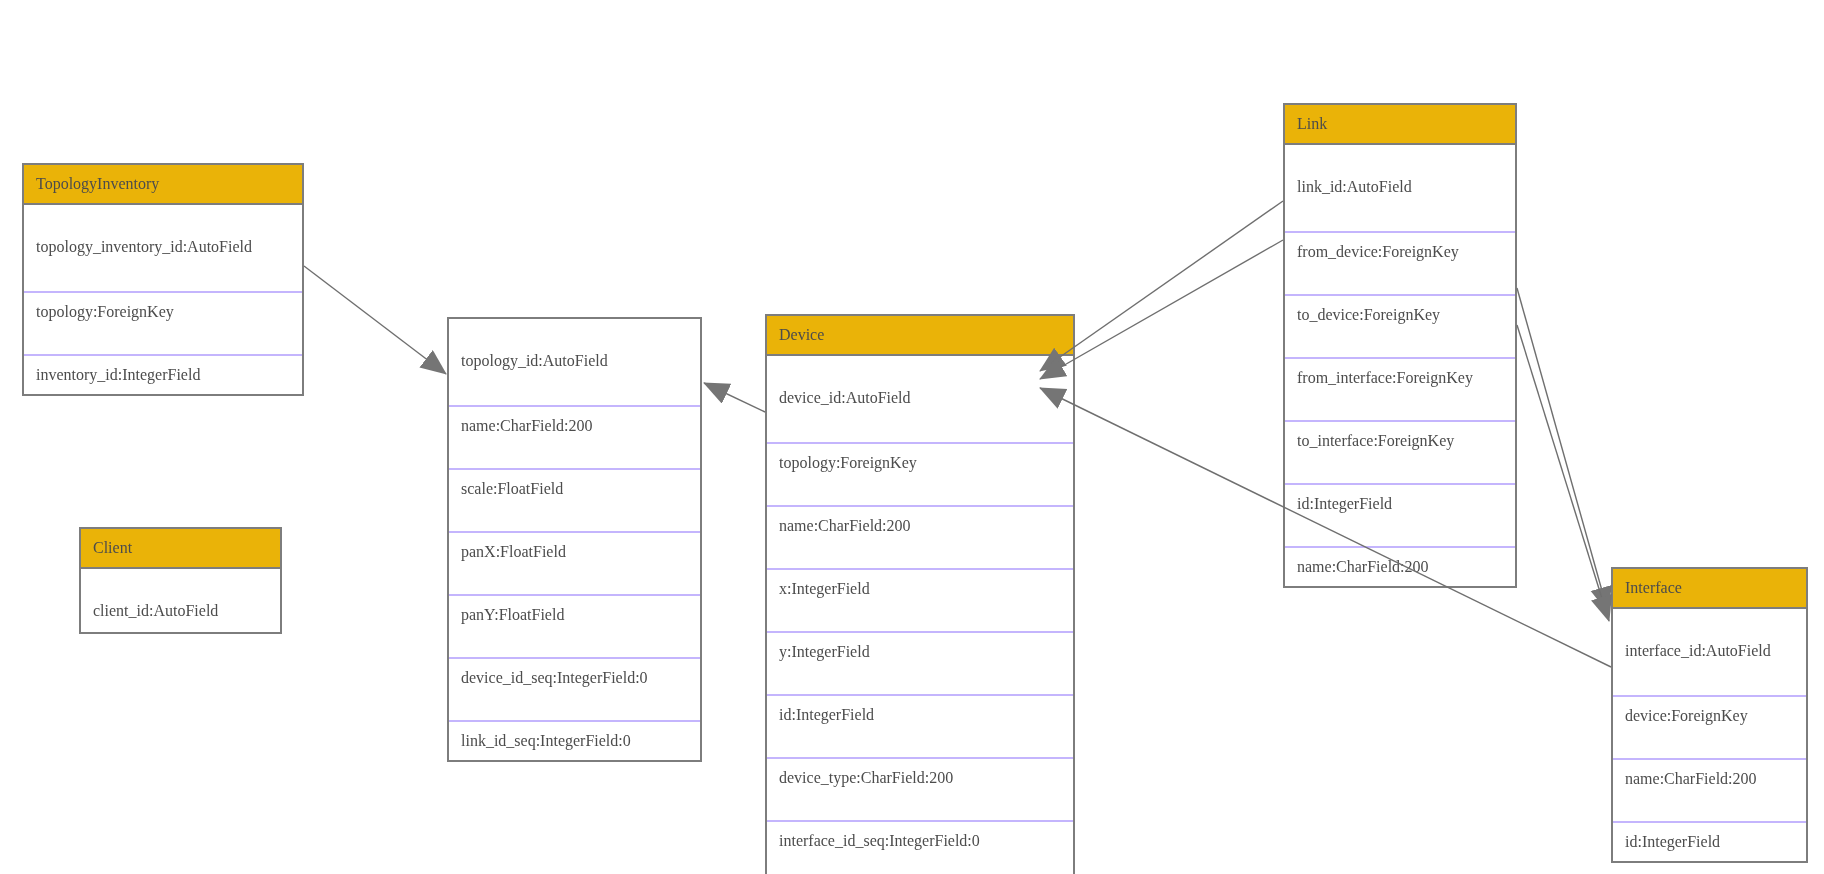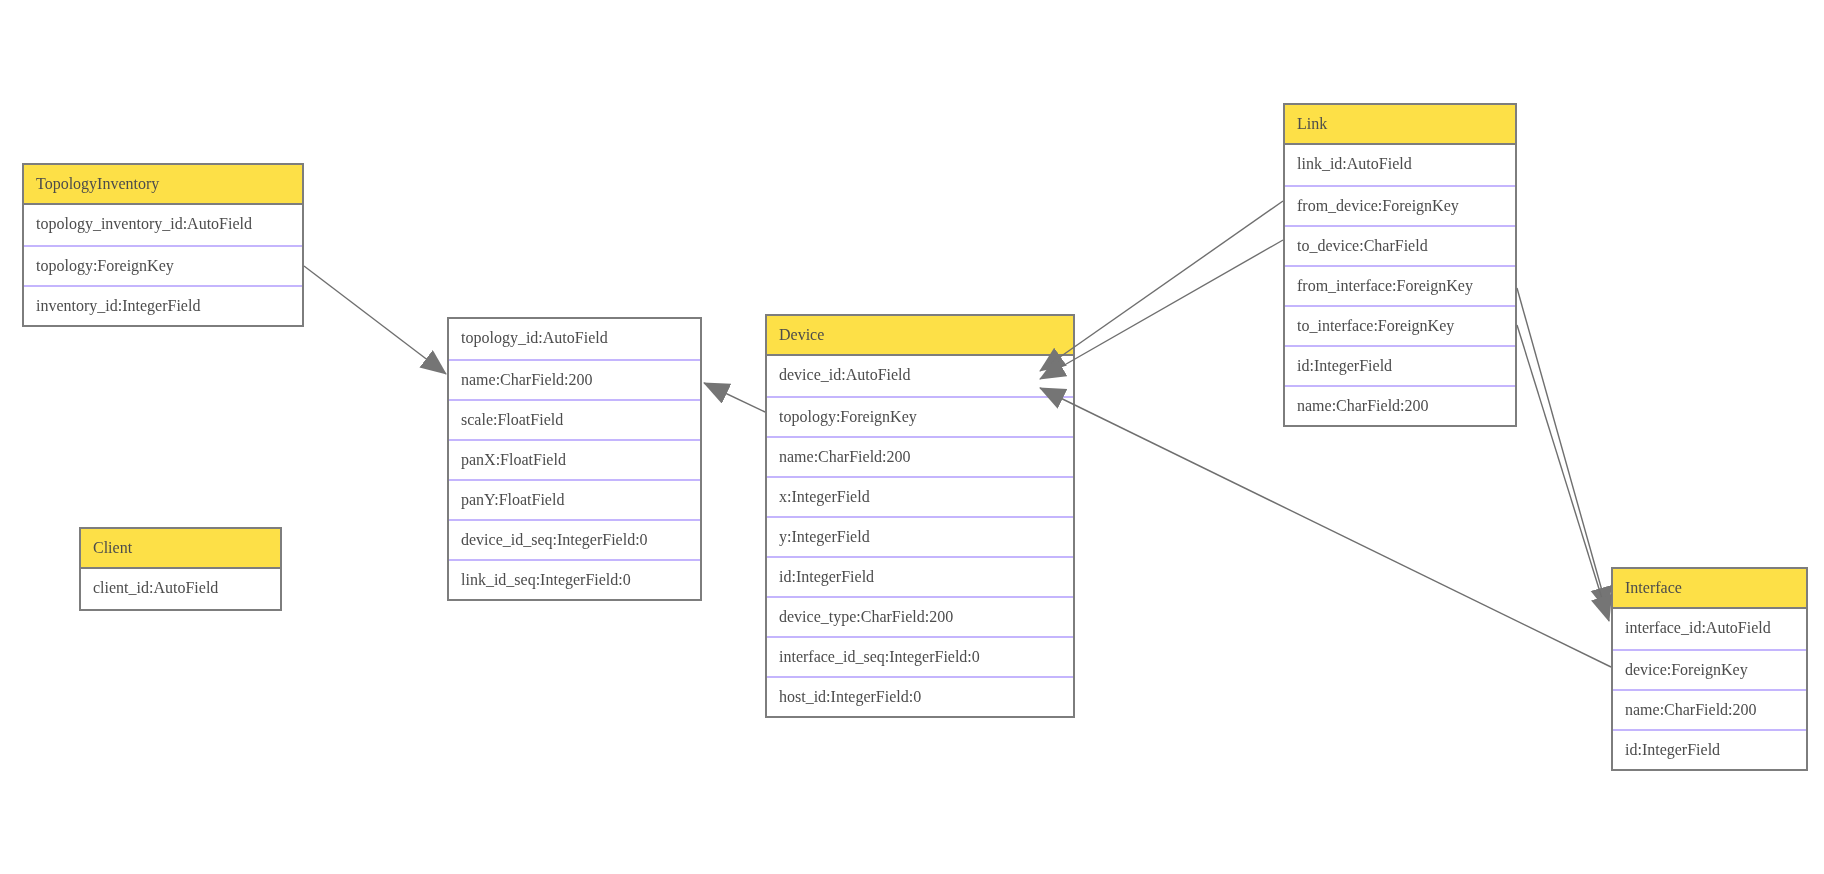--- a/index.html
+++ b/index.html
@@ -15,36 +15,37 @@
     position: absolute;
     box-sizing: border-box;
     border: 2px solid #7d7d7d;
     background: #ffffff;
   }
   .entity .hdr {
     box-sizing: border-box;
     height: 40px;
     line-height: 37px;
     padding: 0 12px;
-    background: #fde047;
+    background: #eab308;
     border-bottom: 2px solid #7d7d7d;
     font-size: 16px;
     color: #4c4c4c;
     white-space: nowrap;
     overflow: hidden;
   }
   .entity .row {
     box-sizing: border-box;
     height: 40px;
     line-height: 37px;
     padding: 0 12px;
     font-size: 16px;
     color: #4c4c4c;
     white-space: nowrap;
     overflow: hidden;
+    margin-top: 23px;
   }
   .entity .row + .row { border-top: 2px solid #c4b5fd; }
   svg.edges {
     position: absolute;
     left: 0; top: 0;
     width: 1824px;
     height: 874px;
     pointer-events: none;
   }
   svg.edges line { stroke: #6f6f6f; stroke-width: 1.4; }
@@ -86,21 +87,21 @@
     <div class="row">id:IntegerField</div>
     <div class="row">device_type:CharField:200</div>
     <div class="row">interface_id_seq:IntegerField:0</div>
     <div class="row">host_id:IntegerField:0</div>
   </div>
 
   <div class="entity" style="left:1283px; top:103px; width:234px;">
     <div class="hdr">Link</div>
     <div class="row">link_id:AutoField</div>
     <div class="row">from_device:ForeignKey</div>
-    <div class="row">to_device:CharField</div>
+    <div class="row">to_device:ForeignKey</div>
     <div class="row">from_interface:ForeignKey</div>
     <div class="row">to_interface:ForeignKey</div>
     <div class="row">id:IntegerField</div>
     <div class="row">name:CharField:200</div>
   </div>
 
   <div class="entity" style="left:1611px; top:567px; width:197px;">
     <div class="hdr">Interface</div>
     <div class="row">interface_id:AutoField</div>
     <div class="row">device:ForeignKey</div>

